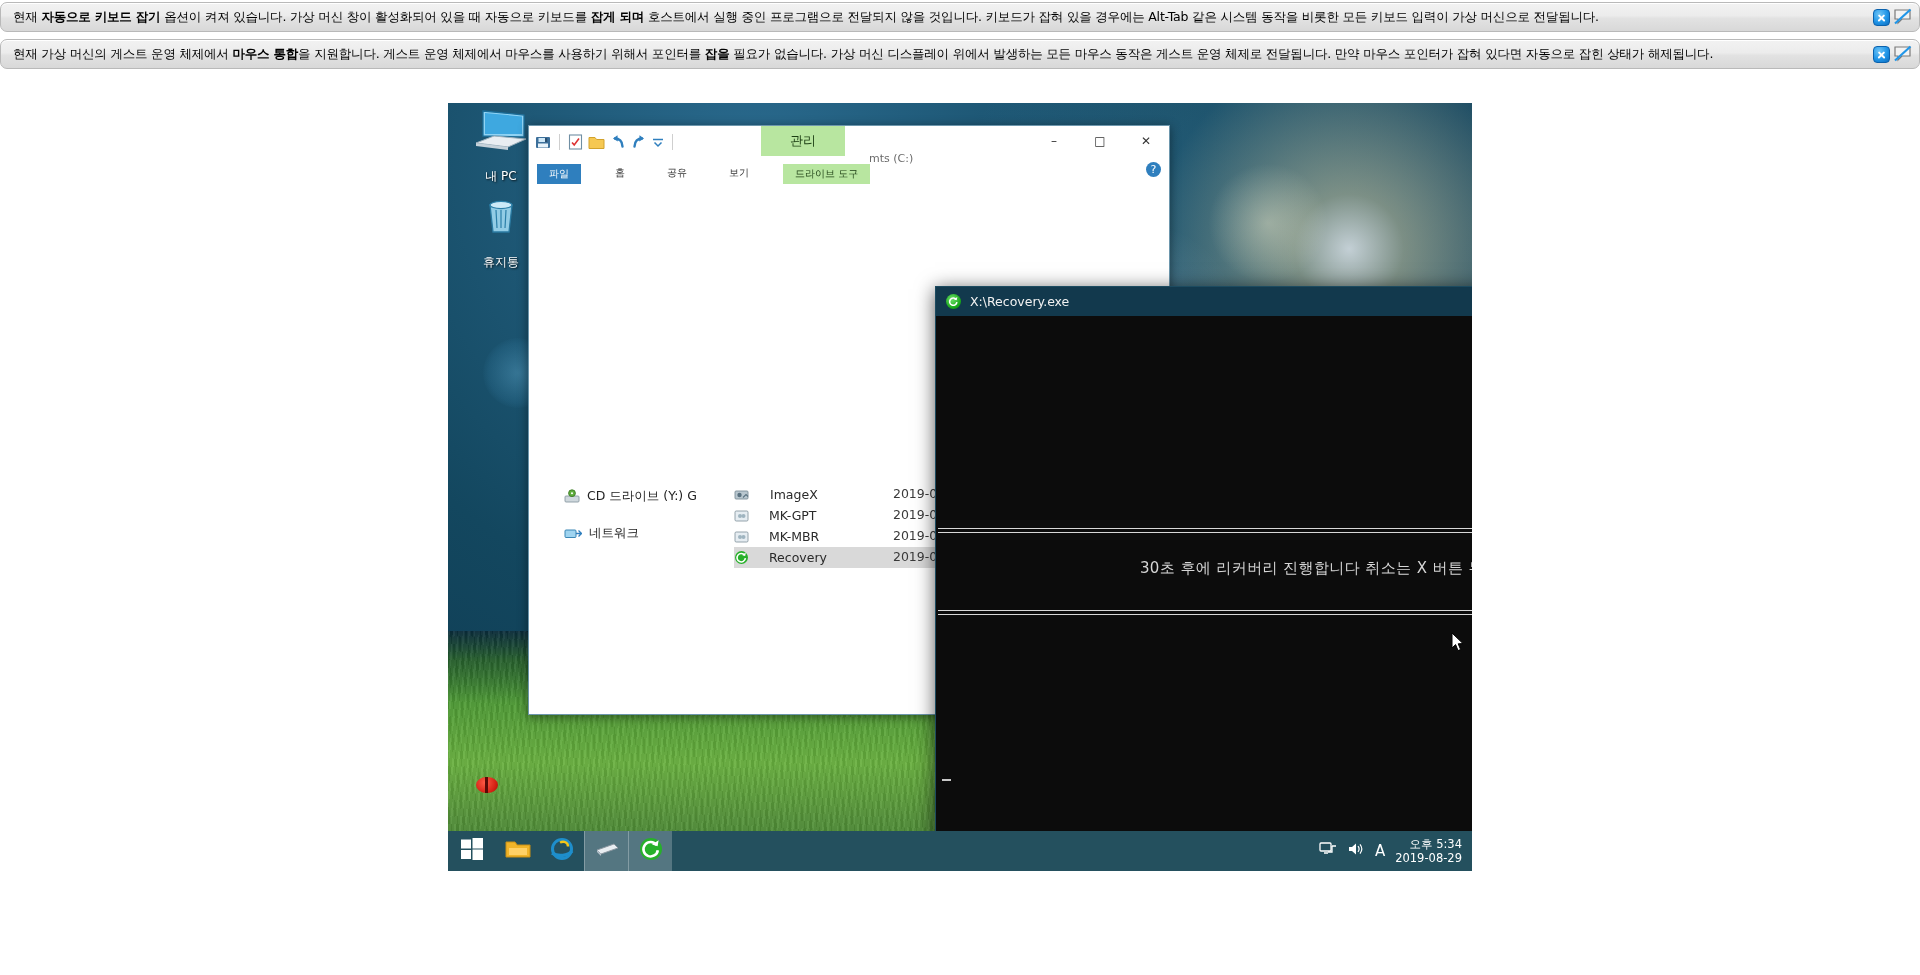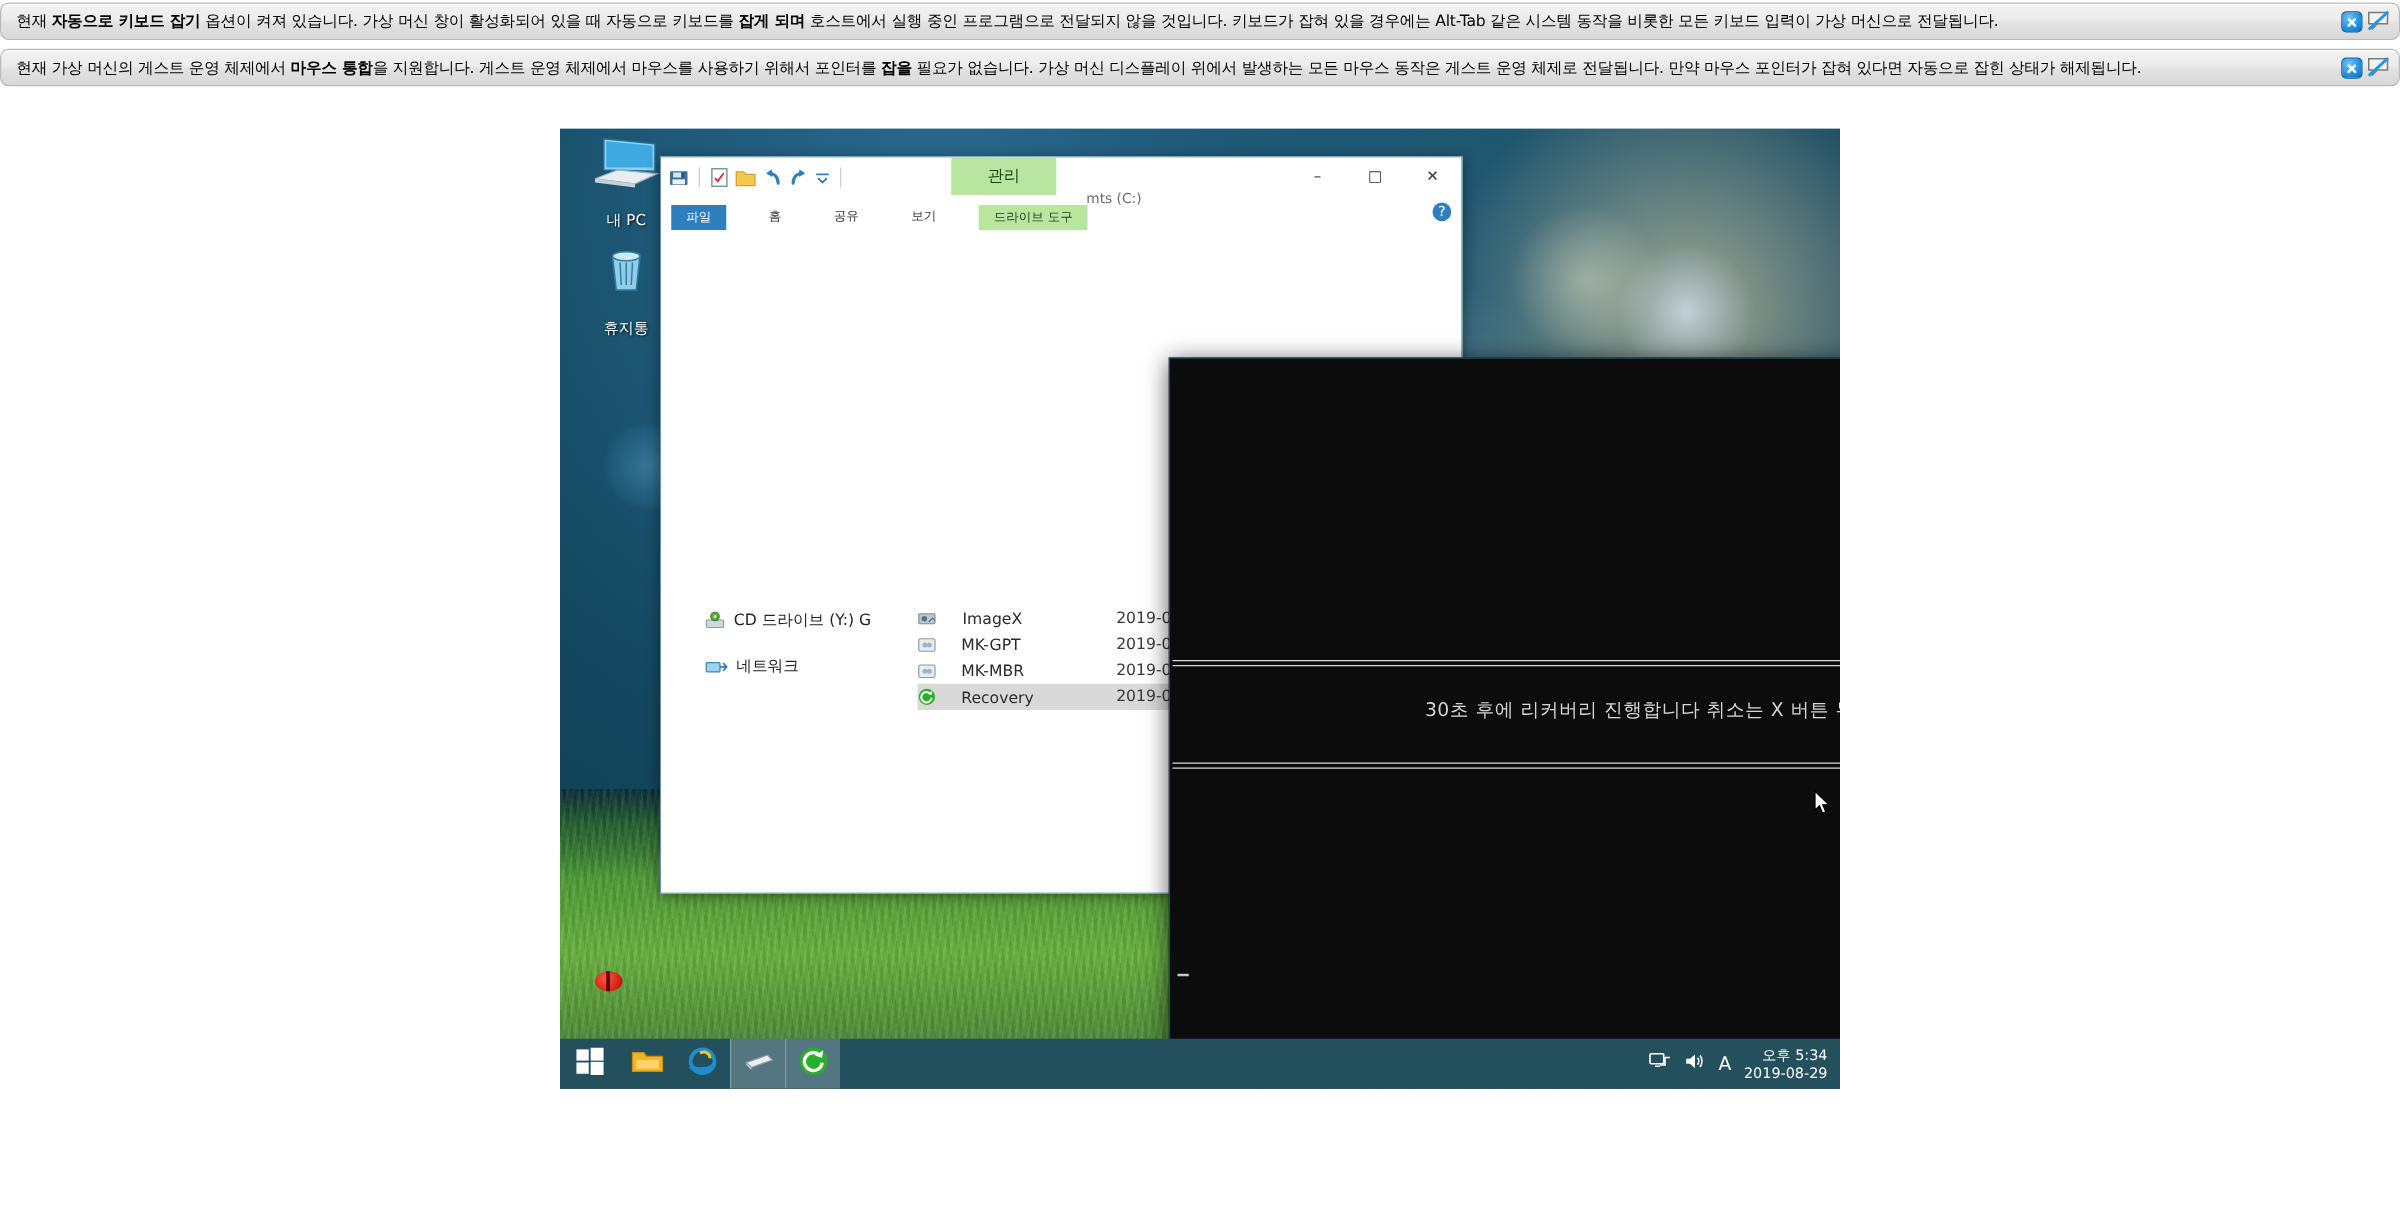--- a/index.html
+++ b/index.html
@@ -390,20 +390,30 @@
               <span>Recovery</span>
             </span>
             <span class="dt">2019-08-27 오전 9:22</span>
             <span class="tp">응용 프로그램</span>
           </div>
         </div>
       </div>
     </div>
 
     <div class="win-console">
+      <div class="con-titlebar">
+        <span class="con-ic">
+          <svg width="13" height="13" viewBox="0 0 15 15">
+              <path d="M10.6 5.2a4.2 4.2 0 1 0 .8 3" stroke="#fff" stroke-width="1.8" fill="none"></path>
+              <path d="M11.9 2.4 L11.1 6.1 L7.8 5.0 Z" fill="#fff"></path>
+            </svg>
+        </span>
+        <span class="con-title">X:\Recovery.exe</span>
+
+      </div>
       <div class="con-body">
         <div class="con-rule con-rule-a"></div>
         <div class="con-rule con-rule-b"></div>
         <div class="con-msg">30초 후에 리커버리 진행합니다 취소는 X 버튼 누르세요</div>
         <div class="con-rule con-rule-c"></div>
         <div class="con-rule con-rule-d"></div>
         <div class="con-caret"></div>
       </div>
     </div>
 

